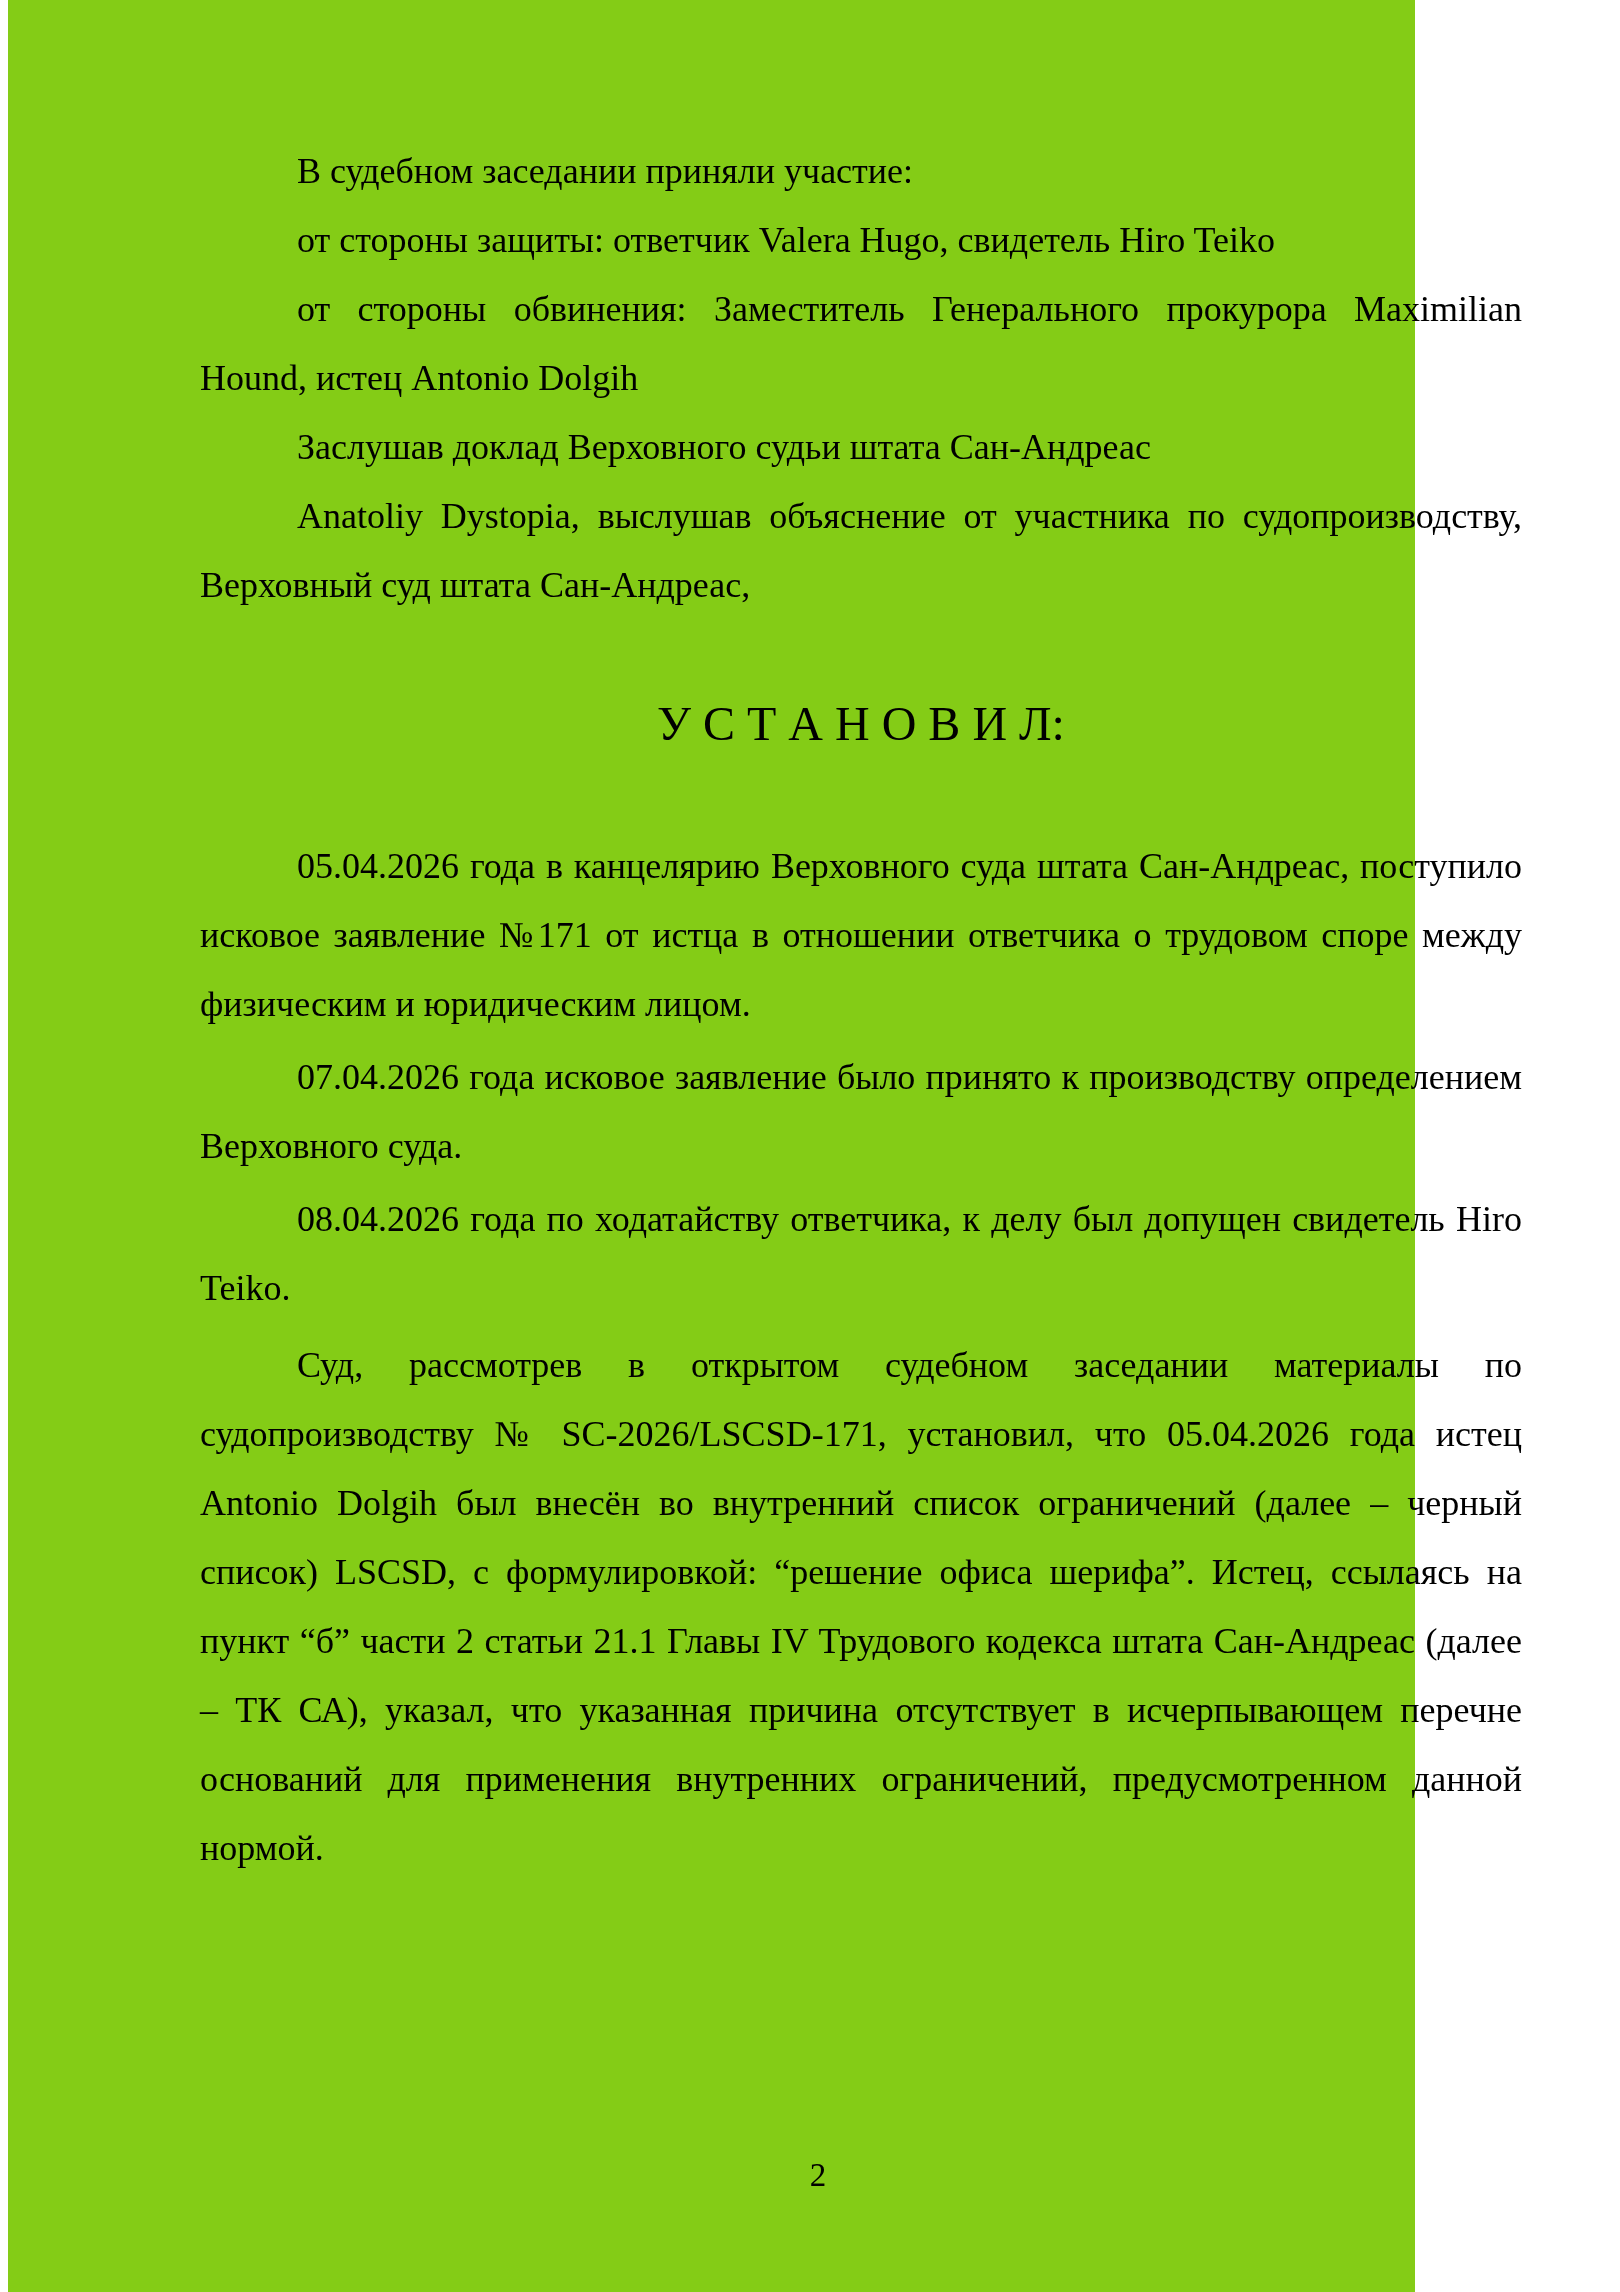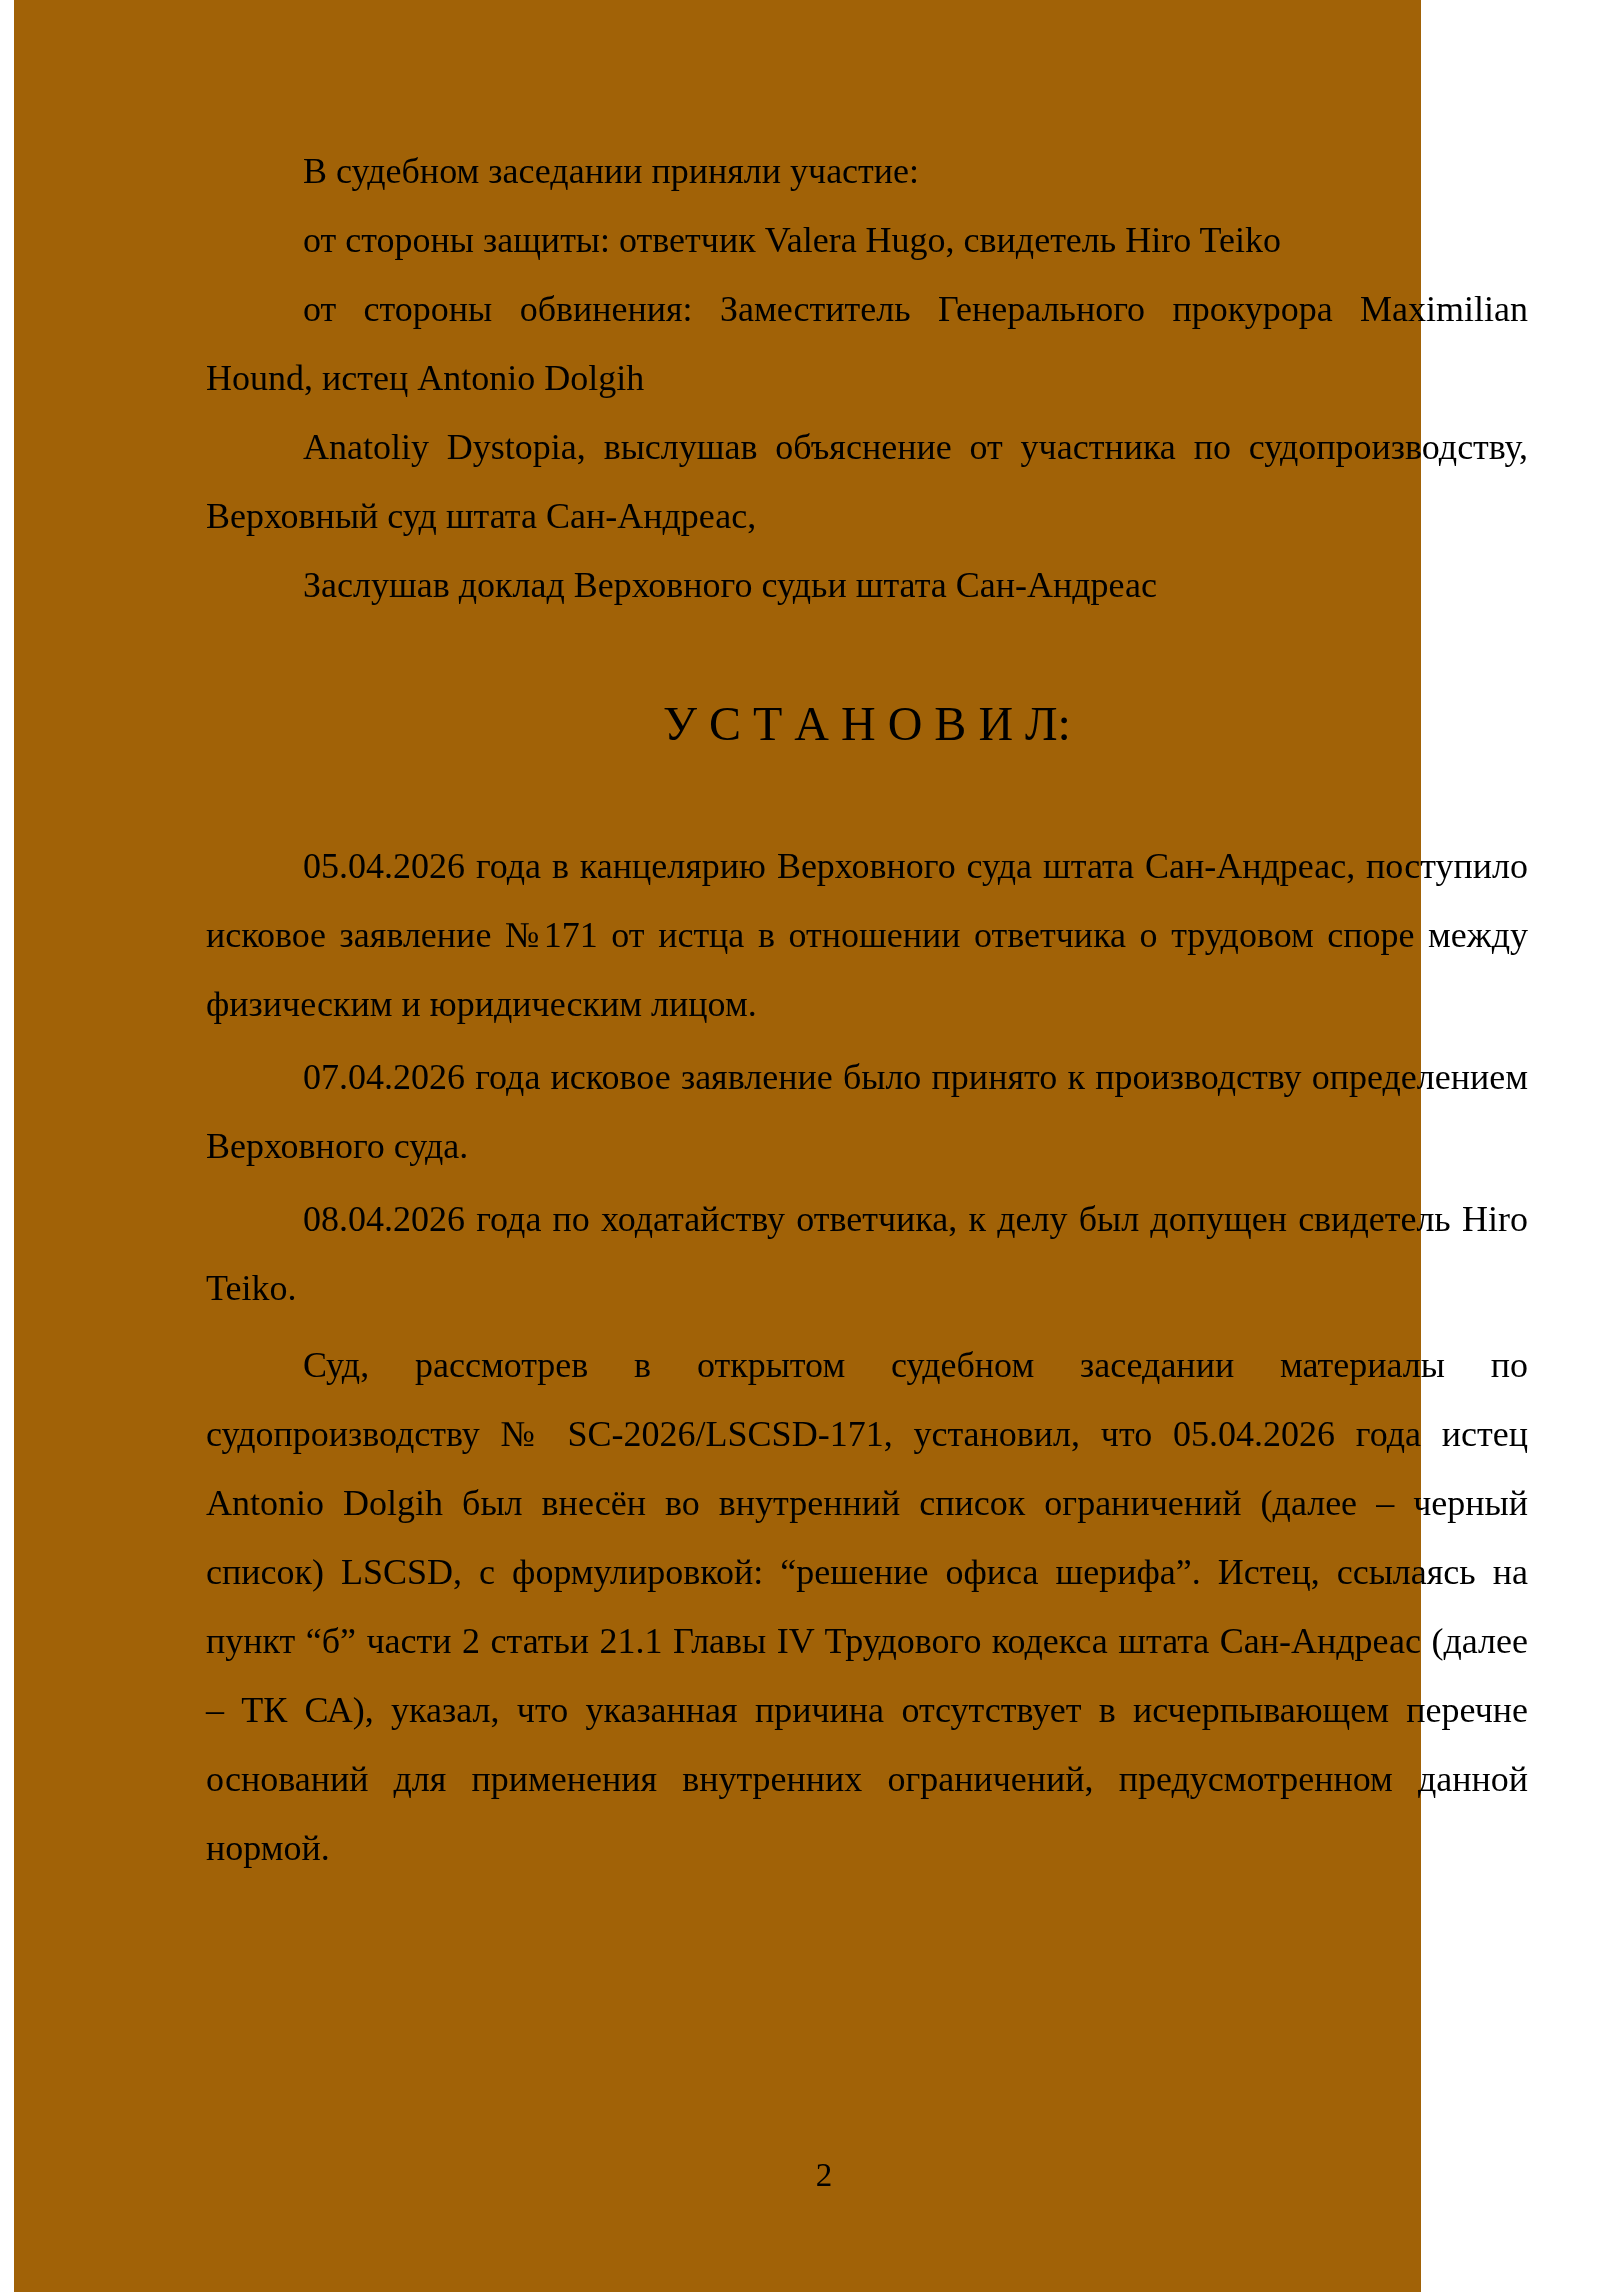--- a/index.html
+++ b/index.html
@@ -10,25 +10,25 @@
     body {
       width: 1620px;
       height: 2293px;
       position: relative;
       overflow: hidden;
       font-family: "Liberation Serif", "DejaVu Serif", serif;
       color: #000000;
     }
     .page {
       position: absolute;
-      left: 14px;
+      left: 8px;
       top: 0;
       width: 1407px;
       height: 2293px;
-      background: #a16207;
+      background: #84cc16;
     }
     .content {
       position: absolute;
       left: 192px;
       top: 137px;
       width: 1322px;
       font-size: 36px;
       line-height: 69px;
     }
     .p {
@@ -62,22 +62,22 @@
     }
   </style>
 </head>
 <body>
 
 <div class="page">
   <div class="content">
     <p class="p last-left">В судебном заседании приняли участие:</p>
     <p class="p last-left">от стороны защиты: ответчик Valera Hugo, свидетель Hiro Teiko</p>
     <p class="p last-left">от стороны обвинения: Заместитель Генерального прокурора Maximilian Hound, истец Antonio Dolgih</p>
+    <p class="p last-left">Заслушав доклад Верховного судьи штата Сан-Андреас</p>
     <p class="p last-left">Anatoliy Dystopia, выслушав объяснение от участника по судопроизводству, Верховный суд штата Сан-Андреас,</p>
-    <p class="p last-left">Заслушав доклад Верховного судьи штата Сан-Андреас</p>
 
     <div class="spacer-1"></div>
     <p class="heading">У С Т А Н О В И Л:</p>
     <div class="spacer-2"></div>
 
     <p class="p last-left">05.04.2026 года в канцелярию Верховного суда штата Сан-Андреас, поступило исковое заявление №171 от истца в отношении ответчика о трудовом споре между физическим и юридическим лицом.</p>
     <div class="gap"></div>
     <p class="p last-left">07.04.2026 года исковое заявление было принято к производству определением Верховного суда.</p>
     <div class="gap"></div>
     <p class="p last-left">08.04.2026 года по ходатайству ответчика, к делу был допущен свидетель Hiro Teiko.</p>

